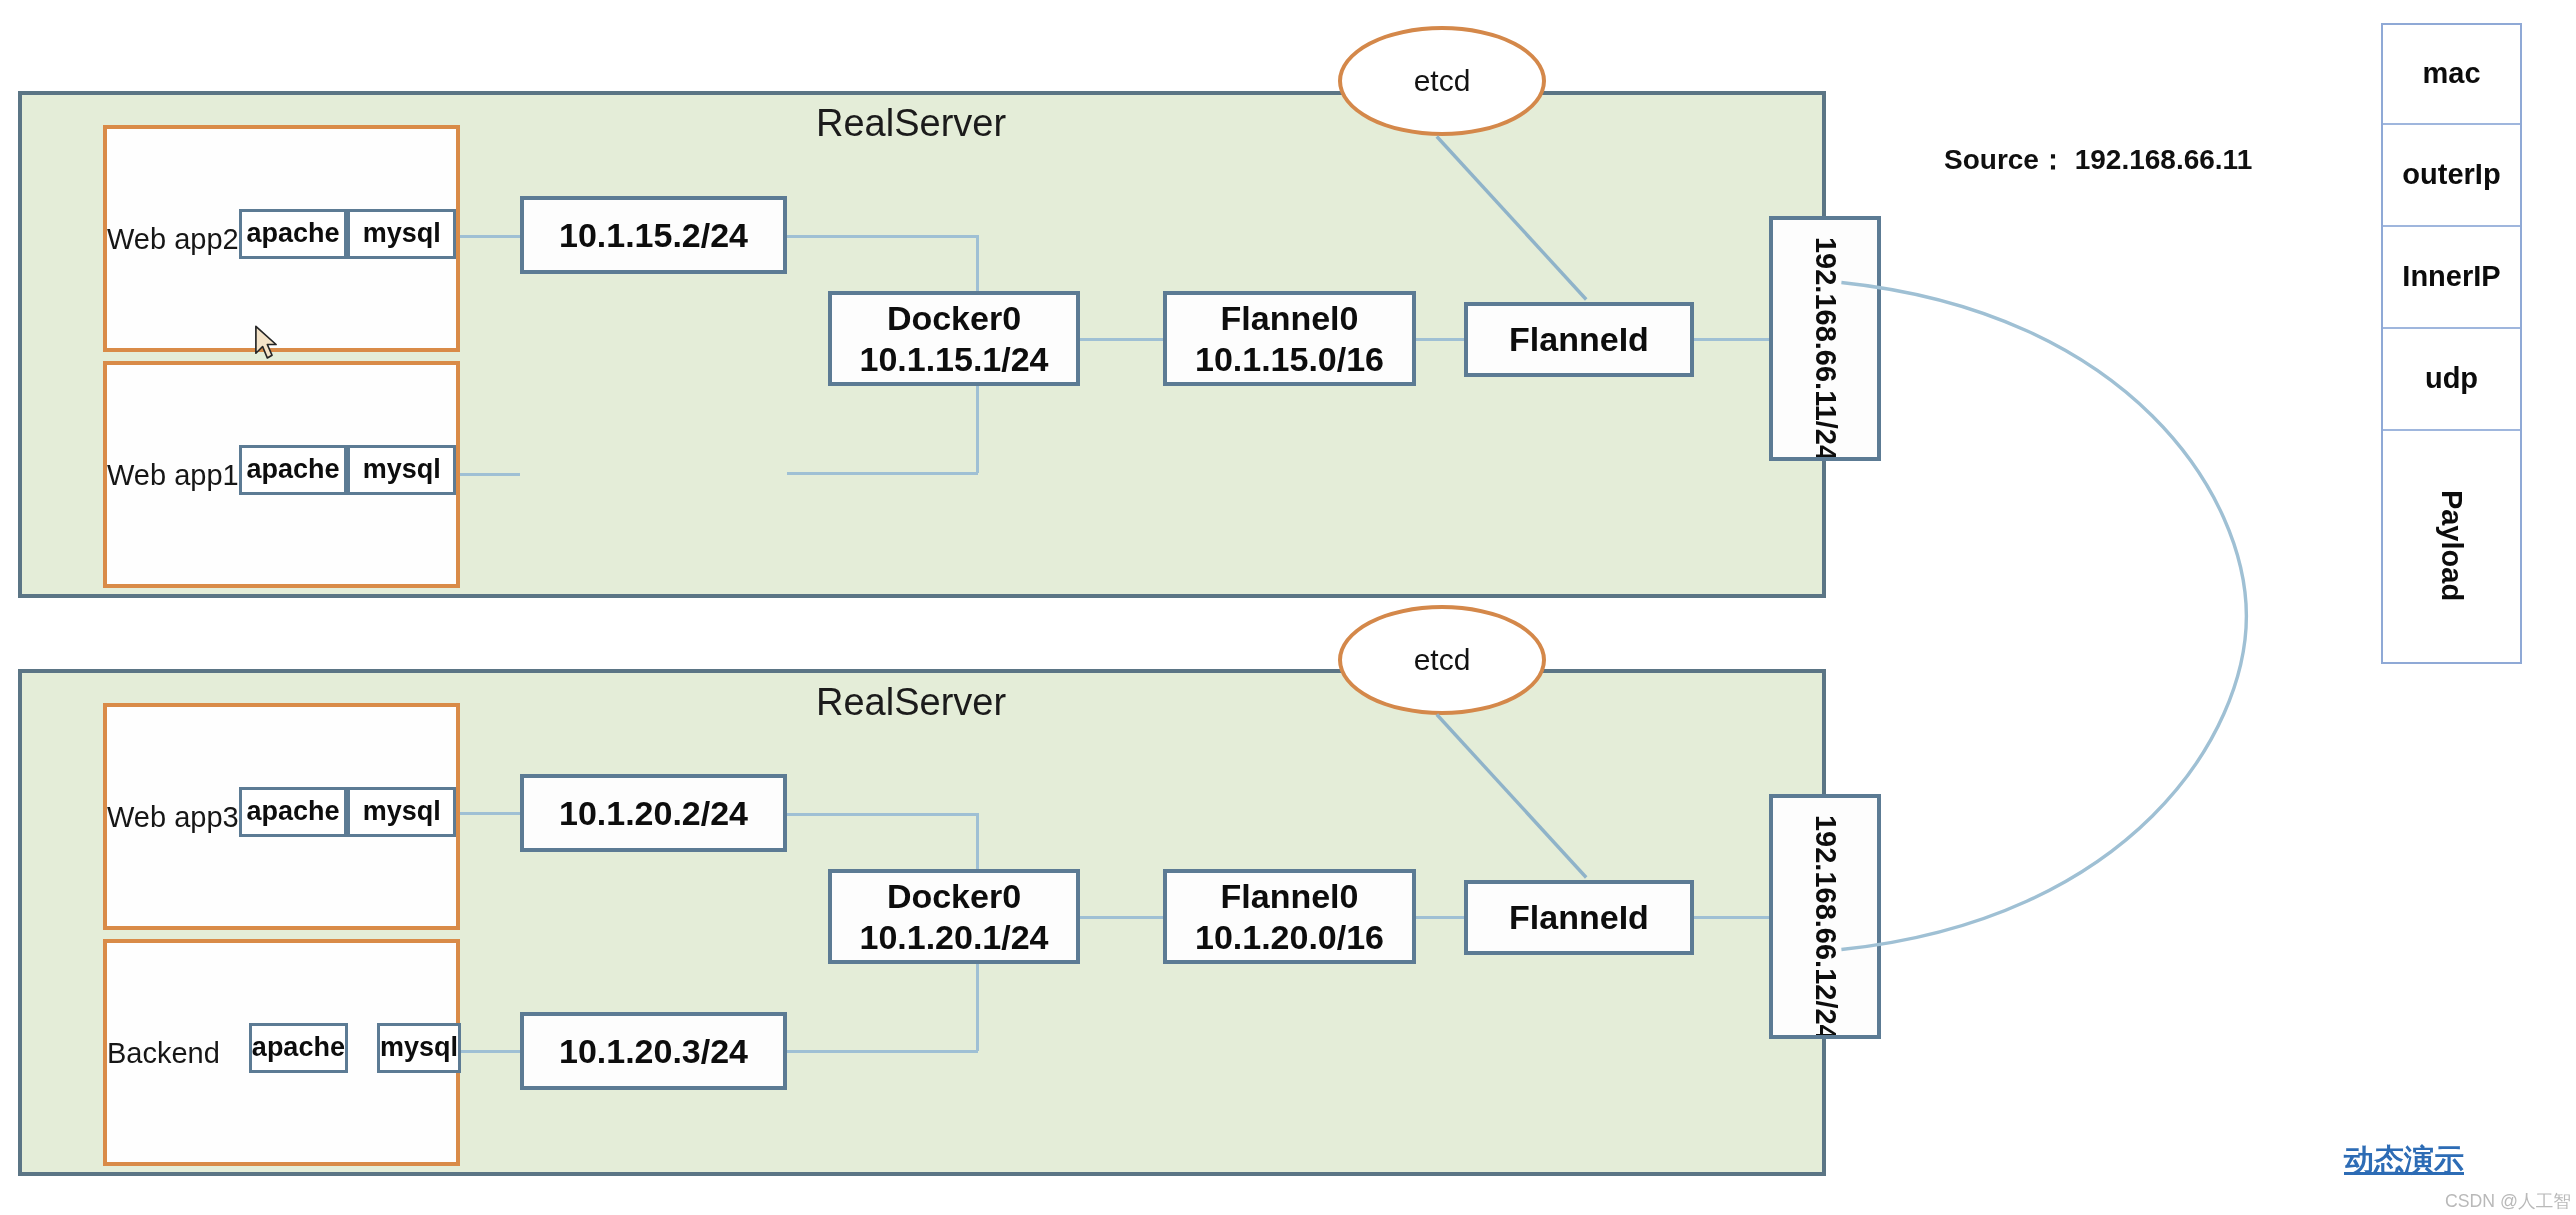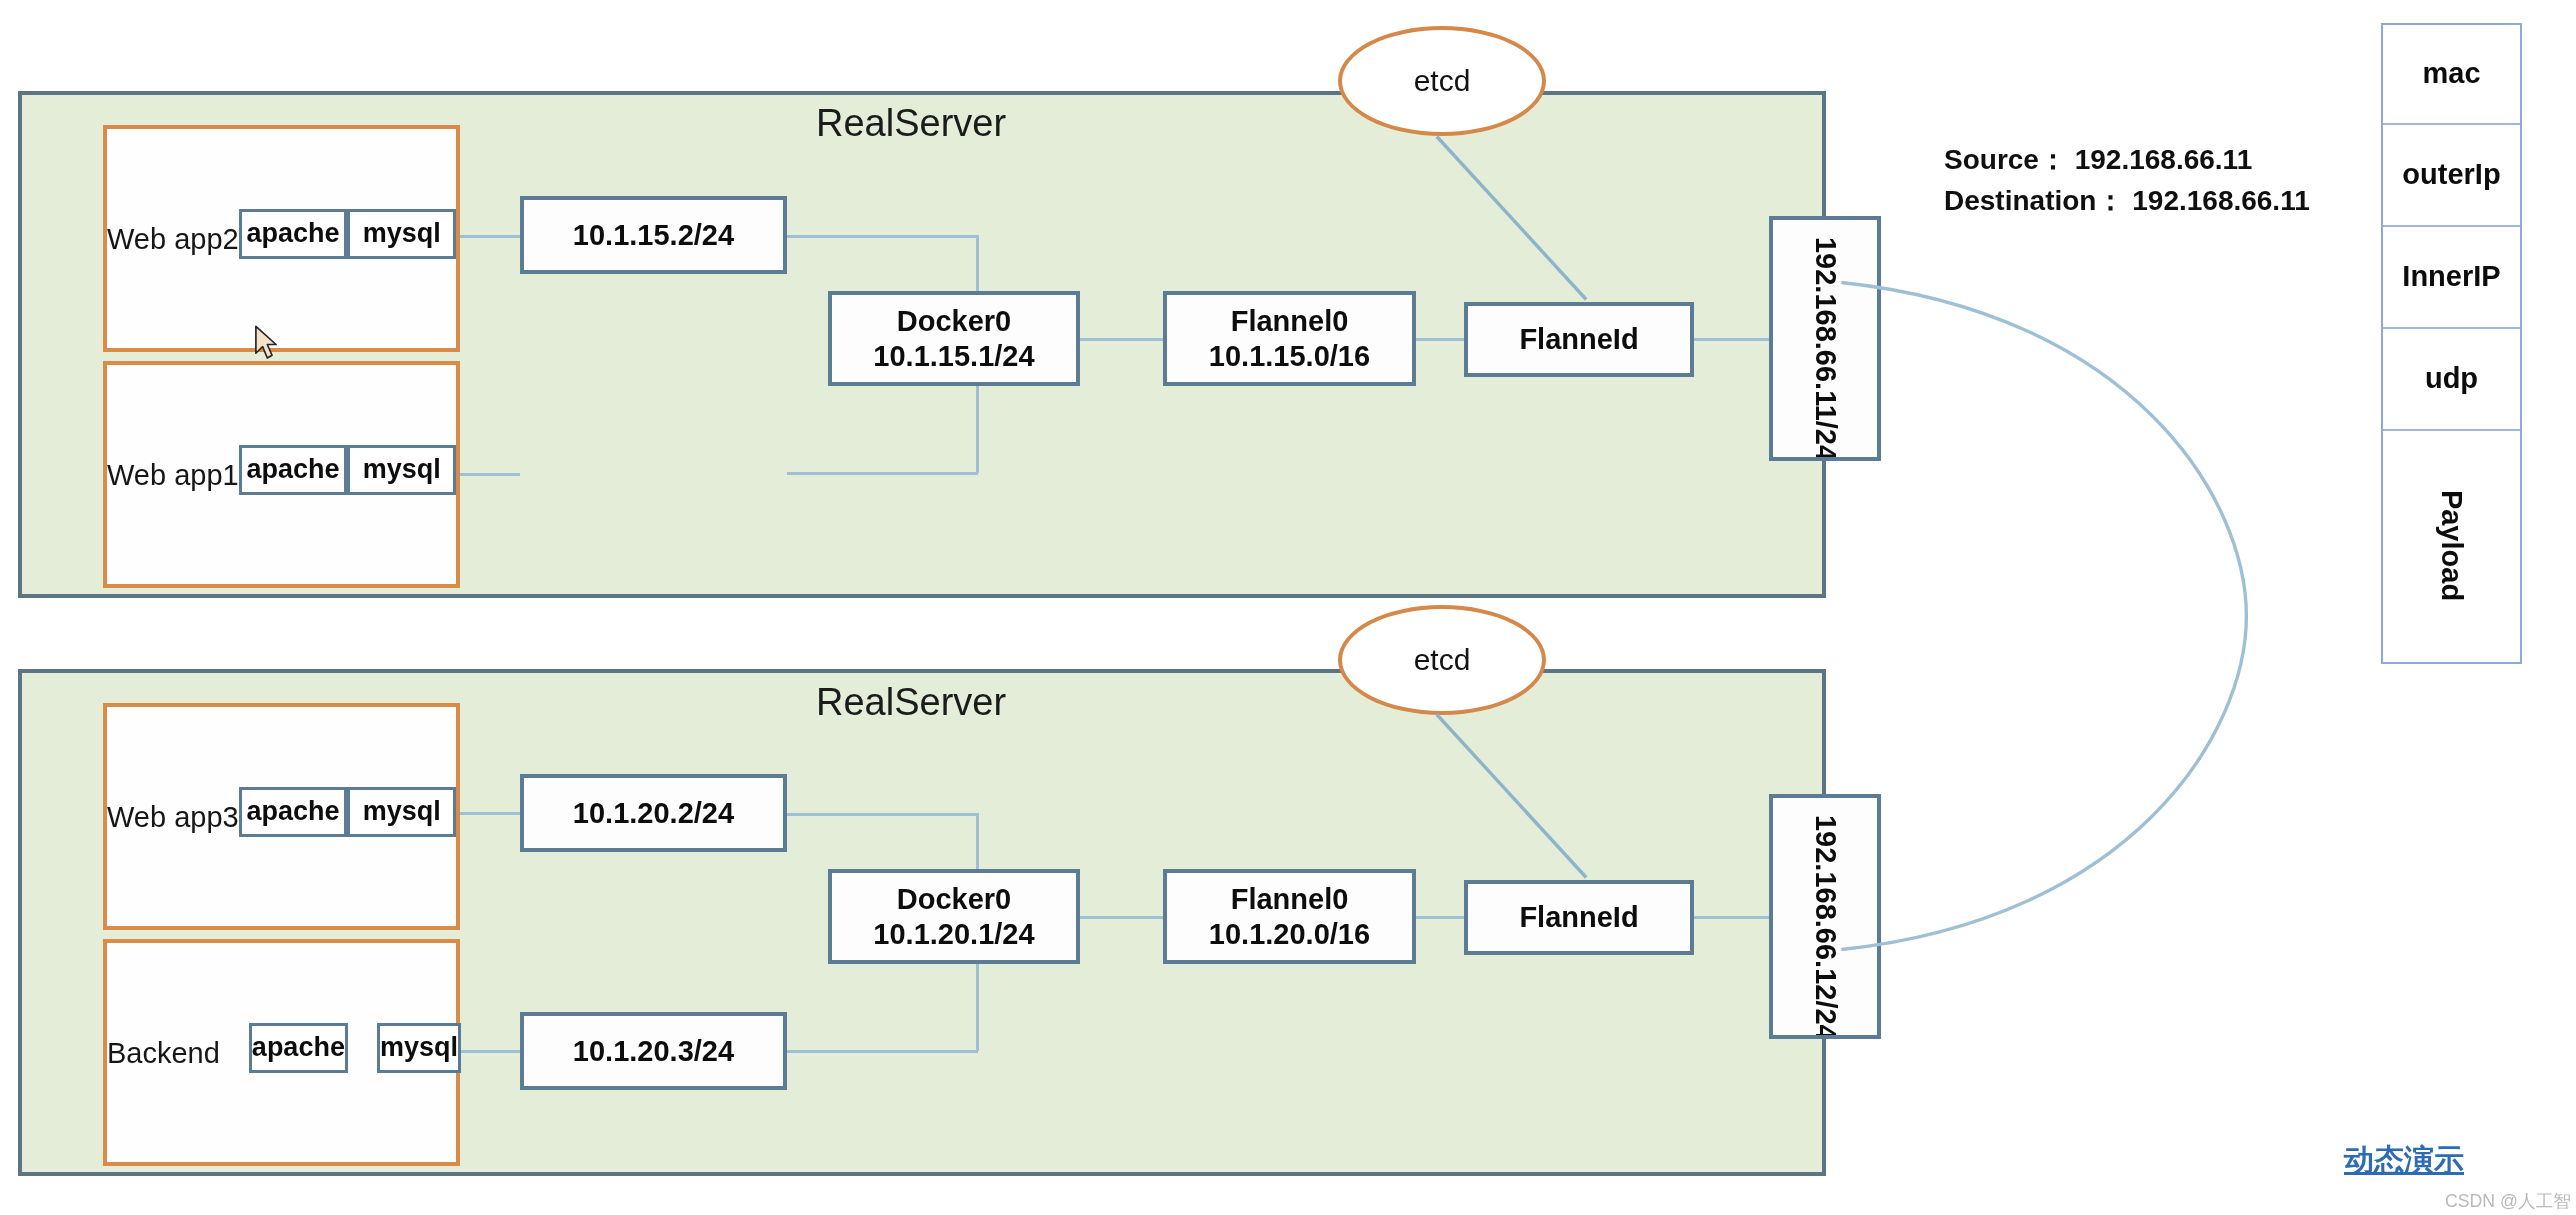--- a/index.html
+++ b/index.html
@@ -71,21 +71,21 @@
 
   
   .node {
     background: #fdfdfd;
     border: 4.1px solid #5c7b94;
     box-sizing: border-box;
     display: flex;
     flex-direction: column;
     align-items: center;
     justify-content: center;
-    font-size: 29px;
+    font-size: 34px;
     font-weight: bold;
     color: #0d0d0d;
     line-height: 1.18;
     font-family: "Liberation Sans", sans-serif;
   }
 
   
   .vnode {
     background: #fdfdfd;
     border: 4.1px solid #5c7b94;
@@ -295,21 +295,20 @@
   <svg class="abs" style="left:1430px; top:711px; width:163px; height:170px;" width="163" height="170" viewBox="0 0 240 250">
     <line x1="10" y1="5" x2="230" y2="245" stroke="#8fb3c9" stroke-width="5"></line>
   </svg>
 
   <svg class="abs" style="left:1838px; top:272px; width:422px; height:688px;" width="422" height="688" viewBox="0 0 620 1010">
     <path d="M 5 15 C 430 60, 600 330, 600 505 C 600 680, 430 950, 5 995" fill="none" stroke="#9fc0d4" stroke-width="5"></path>
   </svg>
 
   <div class="abs annot" style="left:1944px; top:140px;">
     <div>Source：  192.168.66.11</div>
-    <div>Destination：  192.168.66.11</div>
   </div>
 
 
   <div class="abs pkt-stack" style="left:2381px; top:22.5px; width:141px; height:641px;">
     <div class="pkt-cell" style="height:100px;">mac</div>
     <div class="pkt-cell" style="height:102px;">outerIp</div>
     <div class="pkt-cell" style="height:102px;">InnerIP</div>
     <div class="pkt-cell" style="height:102px;">udp</div>
     <div class="pkt-cell last" style="height:229px;">
       <span class="rot">Payload</span>

